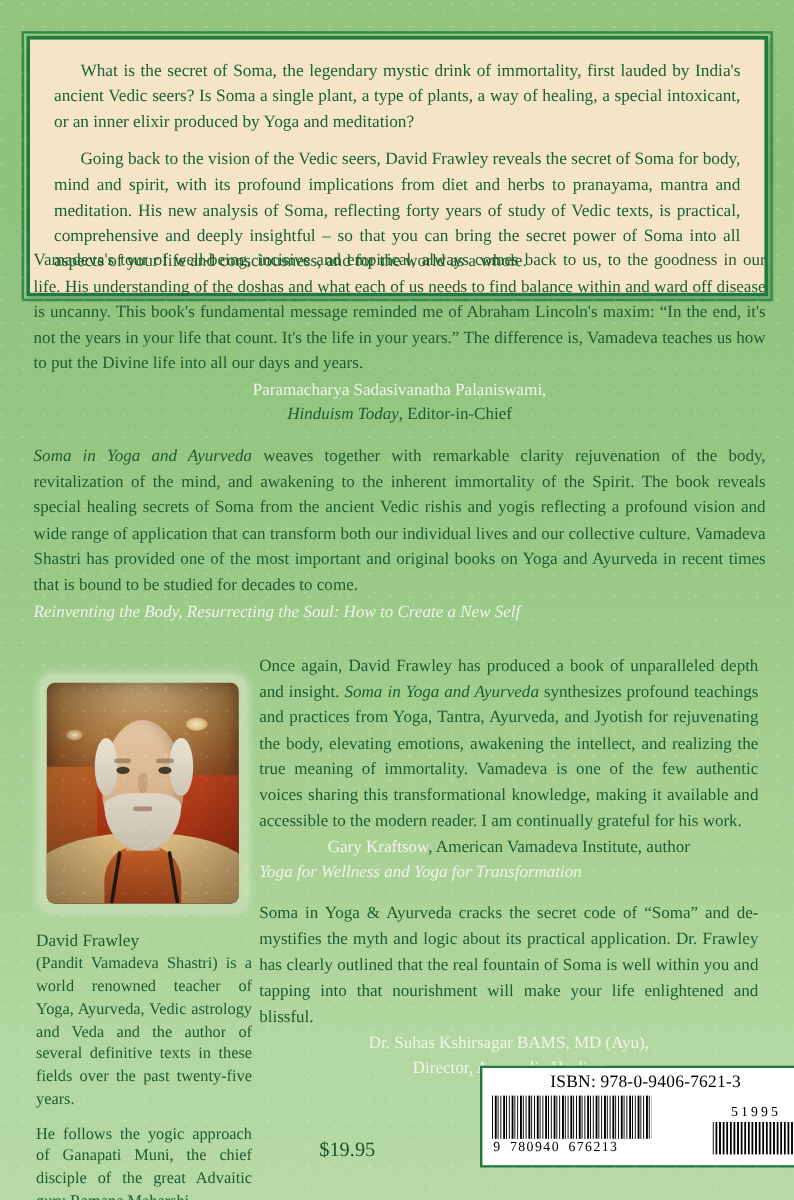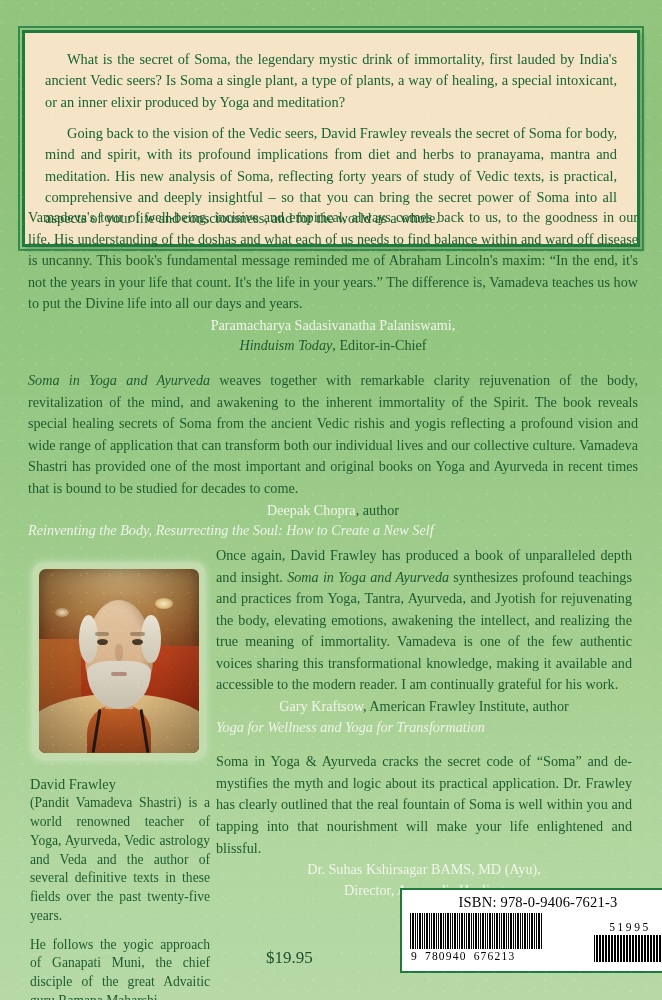--- a/index.html
+++ b/index.html
@@ -313,23 +313,20 @@
       <p class="attrib">
         <span class="who">Paramacharya Sadasivanatha Palaniswami,</span>
       </p>
       <p class="attrib">
         <span class="italic">Hinduism Today</span><span>, Editor-in-Chief</span>
       </p>
     </div>
 
     <div class="review">
       <p class="quote"><span class="italic">Soma in Yoga and Ayurveda</span><span> weaves together with remarkable clarity rejuvenation of the body, revitalization of the mind, and awakening to the inherent immortality of the Spirit. The book reveals special healing secrets of Soma from the ancient Vedic rishis and yogis reflecting a profound vision and wide range of application that can transform both our individual lives and our collective culture. Vamadeva Shastri has provided one of the most important and original books on Yoga and Ayurveda in recent times that is bound to be studied for decades to come.</span></p>
-      <p class="attrib">
-        <span class="who">Deepak Chopra</span><span>, author</span>
-      </p>
       <p class="attrib-book">Reinventing the Body, Resurrecting the Soul: How to Create a New Self</p>
     </div>
 
   </div>
 
   <div class="photo-wrap">
     <div class="photo">
       <div class="backdrop-red"></div>
       <div class="backdrop-left"></div>
       <div class="ceiling-light"></div>
@@ -357,21 +354,21 @@
     <p class="bio-name">David Frawley</p>
     <p>(Pandit Vamadeva Shastri) is a world renowned teacher of Yoga, Ayurveda, Vedic astrology and Veda and the author of several definitive texts in these fields over the past twenty-five years.</p>
     <p>He follows the yogic approach of Ganapati Muni, the chief disciple of the great Advaitic guru Ramana Maharshi.</p>
   </div>
 
   <div class="reviews-right">
 
     <div class="review">
       <p class="quote"><span>Once again, David Frawley has produced a book of unparalleled depth and insight. </span><span class="italic">Soma in Yoga and Ayurveda</span><span> synthesizes profound teachings and practices from Yoga, Tantra, Ayurveda, and Jyotish for rejuvenating the body, elevating emotions, awakening the intellect, and realizing the true meaning of immortality. Vamadeva is one of the few authentic voices sharing this transformational knowledge, making it available and accessible to the modern reader. I am continually grateful for his work.</span></p>
       <p class="attrib">
-        <span class="who">Gary Kraftsow</span><span>, American Frawley Institute, author</span>
+        <span class="who">Gary Kraftsow</span><span>, American Vamadeva Institute, author</span>
       </p>
       <p class="attrib-book">Yoga for Wellness and Yoga for Transformation</p>
     </div>
 
     <div class="review">
       <p class="quote">Soma in Yoga &amp; Ayurveda cracks the secret code of “Soma” and de-mystifies the myth and logic about its practical application. Dr. Frawley has clearly outlined that the real fountain of Soma is well within you and tapping into that nourishment will make your life enlightened and blissful.</p>
       <p class="attrib">
         <span class="who">Dr. Suhas Kshirsagar BAMS, MD (Ayu),</span>
       </p>
       <p class="attrib">

